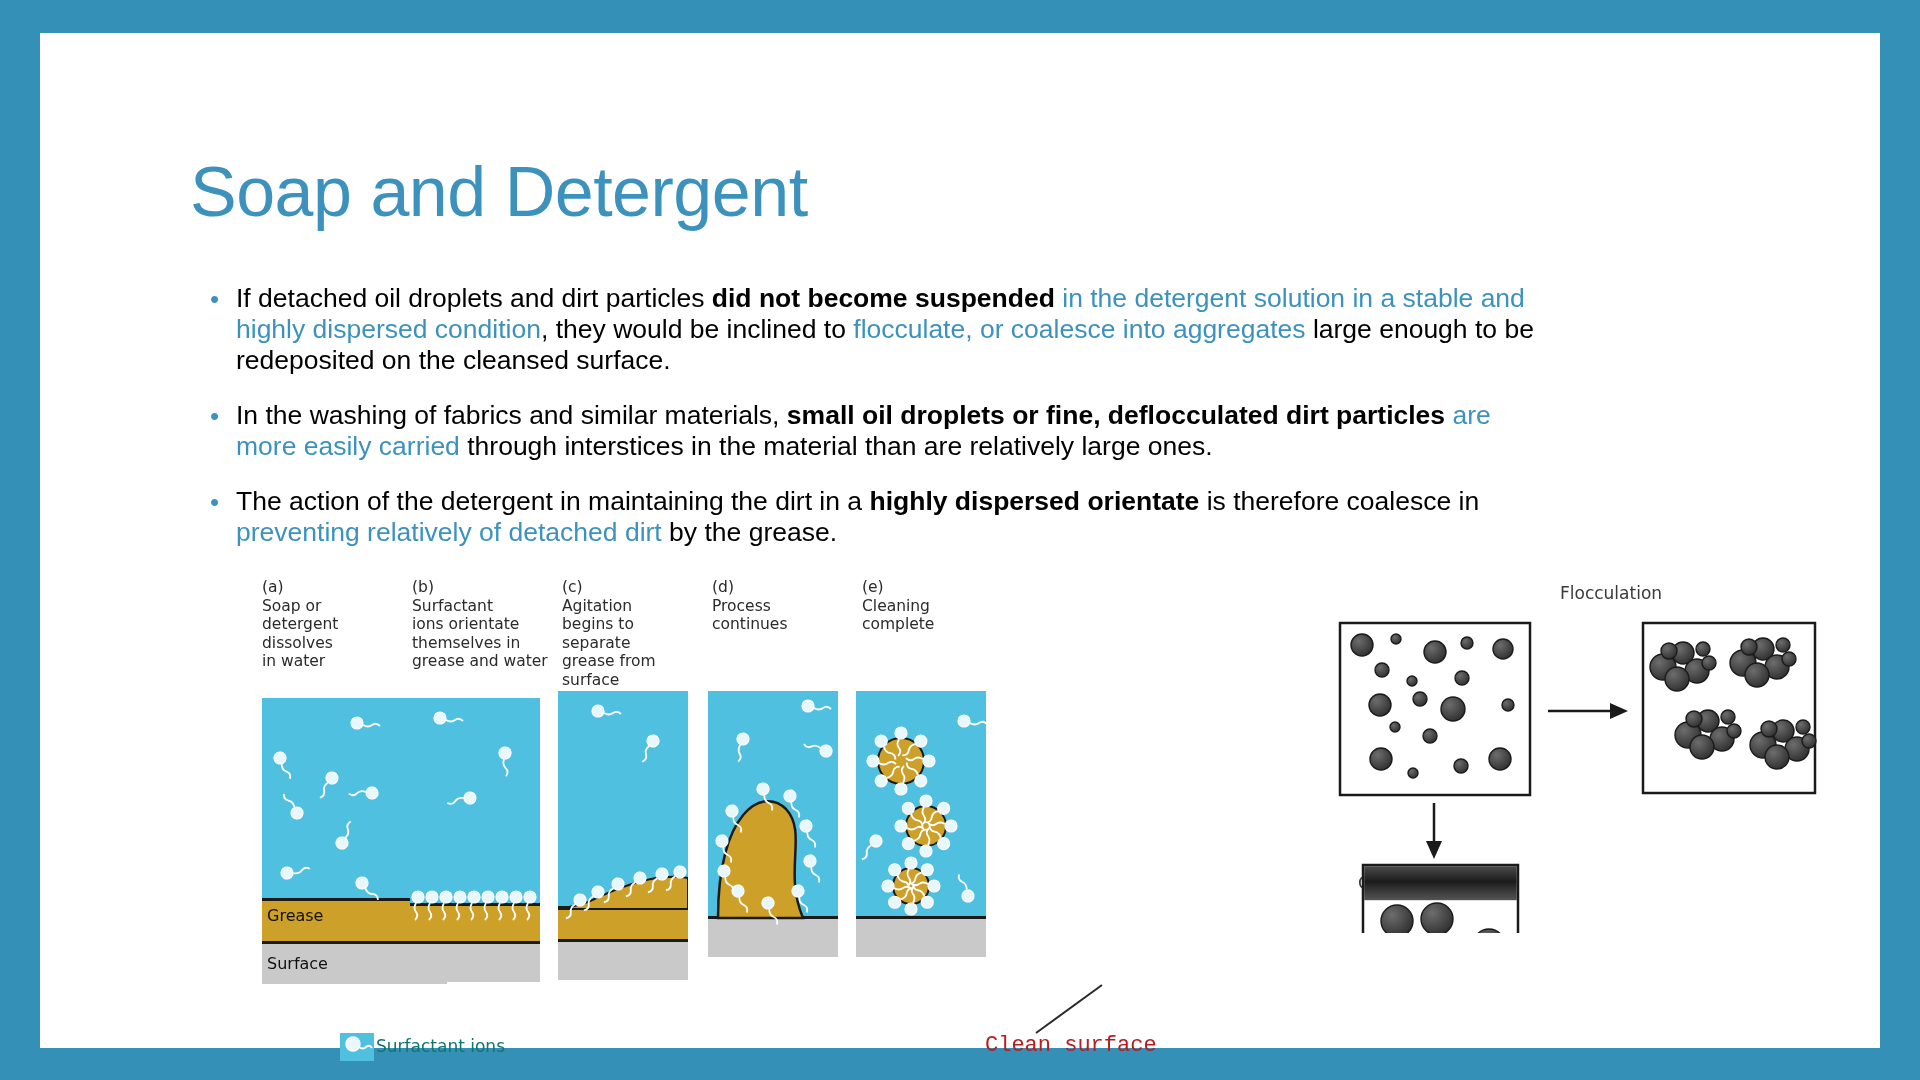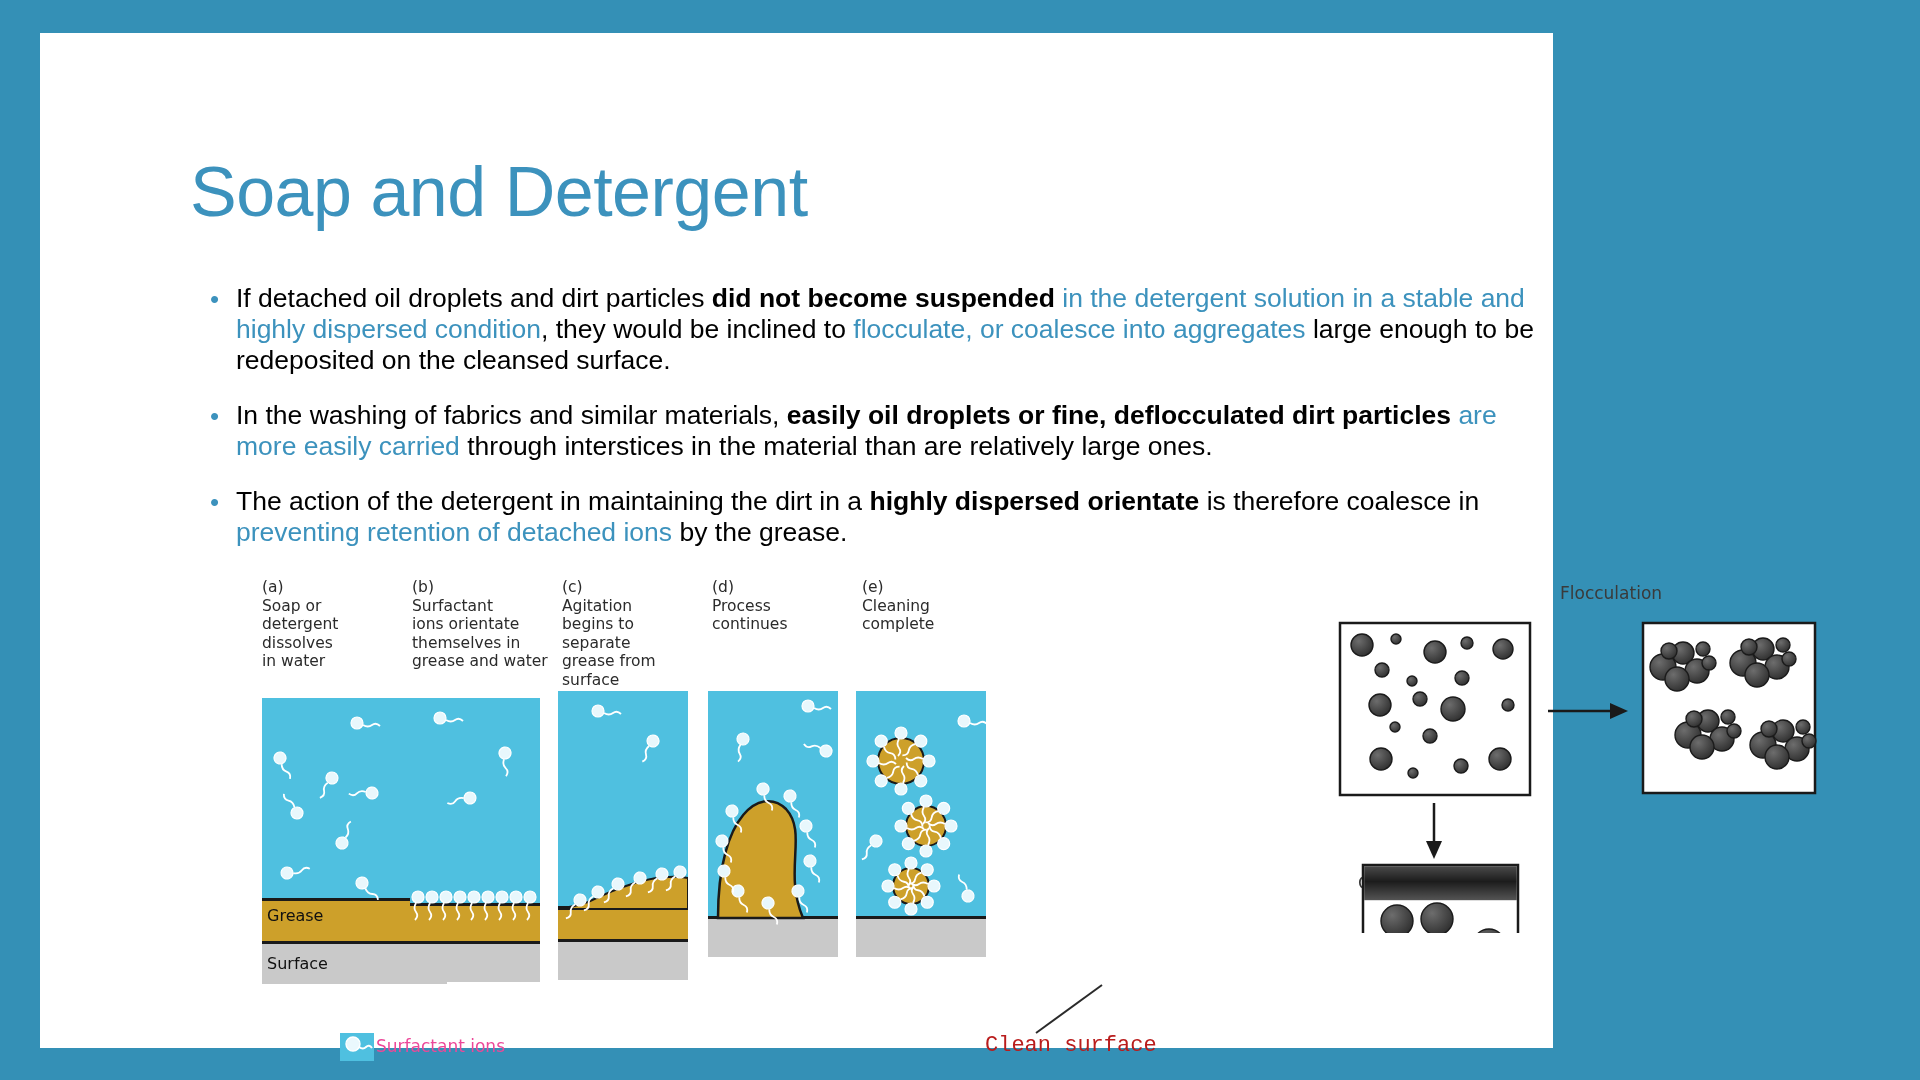--- a/index.html
+++ b/index.html
@@ -4,21 +4,21 @@
 <style>
   html,body{margin:0;padding:0;}
   body{
     width:1920px;height:1080px;overflow:hidden;
     background:#3490b6;
     font-family:"Liberation Sans", sans-serif;
   }
   #slide{
     position:absolute;
     left:40px;top:33px;
-    width:1513px;height:1015px;
+    width:1840px;height:1015px;
     background:#ffffff;
   }
   
   #title{
     position:absolute;left:150px;top:124px;
     font-size:70px;line-height:1.0;
     color:#3c92bd;font-weight:400;
     letter-spacing:-0.5px;
     white-space:nowrap;
   }
@@ -57,21 +57,21 @@
   .glbl{
     position:absolute;font-size:16px;color:#111;
     font-family:"DejaVu Sans", sans-serif;
   }
   
   #legend{position:absolute;left:300px;top:1000px;height:28px;}
   #legend .sw{
     position:absolute;left:0;top:0;width:34px;height:28px;background:#4fc0e0;
   }
   #legend .lg{
-    position:absolute;left:36px;top:3px;font-size:17px;color:#ec4899;
+    position:absolute;left:36px;top:3px;font-size:17px;color:#0f766e;
     font-family:"DejaVu Sans", sans-serif;white-space:nowrap;
   }
   #cleansurf{
     position:absolute;left:945px;top:1000px;font-size:22px;color:#b91c1c;
     font-family:Liberation Mono, monospace;white-space:nowrap;
   }
   
   #right{position:absolute;left:1270px;top:550px;width:560px;height:450px;}
   .rlbl{
     position:absolute;font-size:17px;color:#3a3a3a;
@@ -80,22 +80,22 @@
 </style>
 </head>
 <body>
 
 <div id="slide">
 
   <div id="title">Soap and Detergent</div>
 
   <div id="bullets">
       <div class="bullet"><span class="dot">•</span><span>If detached oil droplets and dirt particles </span><span class="b">did not become suspended</span><span class="t"> in the detergent solution in a stable and highly dispersed condition</span><span>, they would be inclined to </span><span class="t">flocculate, or coalesce into aggregates</span><span> large enough to be redeposited on the cleansed surface.</span></div>
-      <div class="bullet"><span class="dot">•</span><span>In the washing of fabrics and similar materials, </span><span class="b">easily oil droplets or fine, deflocculated dirt particles</span><span class="t"> are more easily carried</span><span> through interstices in the material than are relatively large ones.</span></div>
-      <div class="bullet"><span class="dot">•</span><span>The action of the detergent in maintaining the dirt in a </span><span class="b">highly dispersed orientate</span><span> is therefore coalesce in </span><span class="t">preventing retention of detached ions</span><span> by the grease.</span></div>
+      <div class="bullet"><span class="dot">•</span><span>In the washing of fabrics and similar materials, </span><span class="b">small oil droplets or fine, deflocculated dirt particles</span><span class="t"> are more easily carried</span><span> through interstices in the material than are relatively large ones.</span></div>
+      <div class="bullet"><span class="dot">•</span><span>The action of the detergent in maintaining the dirt in a </span><span class="b">highly dispersed orientate</span><span> is therefore coalesce in </span><span class="t">preventing relatively of detached dirt</span><span> by the grease.</span></div>
     </div>
 
   <div id="figure">
 
   <div class="capt" style="left: 0px; top: 0px;">(a)
 Soap or
 detergent
 dissolves
 in water</div>
       <div class="capt" style="left: 150px; top: 0px;">(b)

